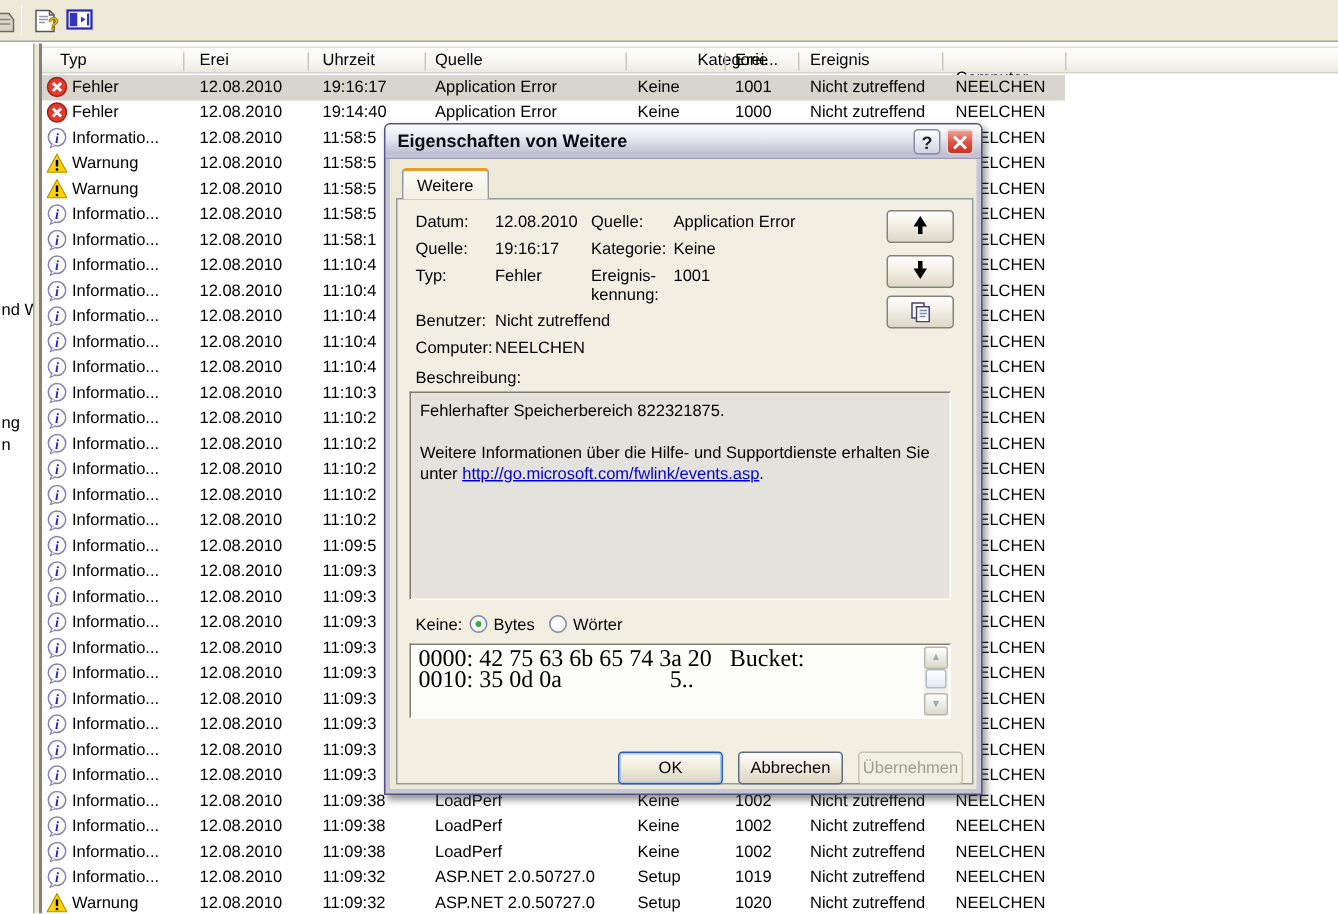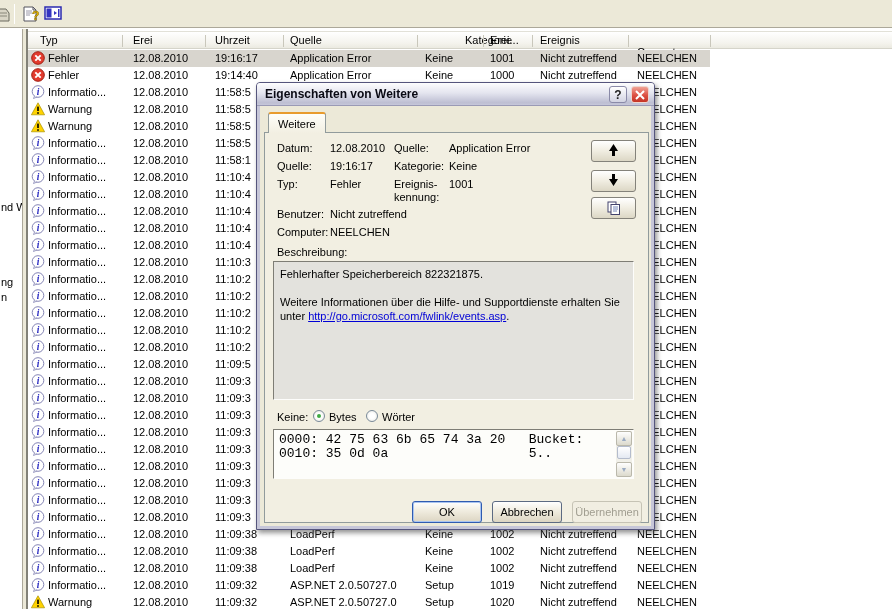--- a/index.html
+++ b/index.html
@@ -68,22 +68,22 @@
   .descbox .dline { line-height:14px; }
   .descbox a { color:#0000d6; text-decoration:underline; }
 
   .radio { position:absolute; width:12px; height:12px; border-radius:50%;
     background:radial-gradient(#ffffff 35%,#e6e6e0); border:1px solid #7a8a99; }
   .radio.on::after { content:""; position:absolute; left:3px; top:3px; width:4px; height:4px;
     border-radius:50%; background:#3faa44; }
 
   .hexbox { position:absolute; left:8px; top:296px; width:361px; height:50px;
     background:#fdfdfa; border:1px solid; border-color:#7e7d75 #fdfdfb #fdfdfb #7e7d75; }
-  .hexlines { position:absolute; left:5px; top:3px; right:20px; font-family:Liberation Mono, monospace;
-    font-size:13px; line-height:14px; }
+  .hexlines { position:absolute; left:5px; top:3px; right:20px; font-family:Liberation Serif, serif;
+    font-size:16px; line-height:14px; }
   .hexline { white-space:pre; }
   .hexcursor { display:inline-block; width:1px; height:11px; background:#000; vertical-align:-1px; }
   .hscroll { position:absolute; top:1px; right:1px; bottom:1px; width:16px; background:#f1f0e9; }
   .hs-btn { position:absolute; left:0; width:16px; height:15px; background:linear-gradient(#fefefe,#dcdacd);
     border:1px solid #bab8ab; border-radius:2px; text-align:center; line-height:13px; font-size:7px; color:#9aaac2; }
   .hs-up { top:0; } .hs-dn { bottom:0; }
   .hs-thumb { position:absolute; left:1px; top:15px; width:14px; height:13px;
     background:linear-gradient(#ffffff,#e4e9f2); border:1px solid #b4bccc; border-radius:2px; }
 
   .dlg-btn { position:absolute; top:395px; width:70px; height:22px; border-radius:3px; text-align:center;

